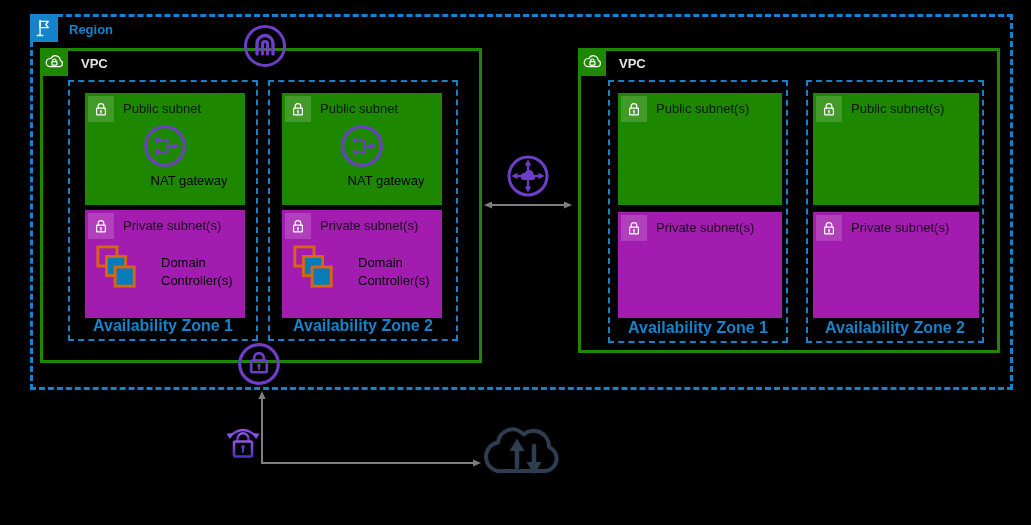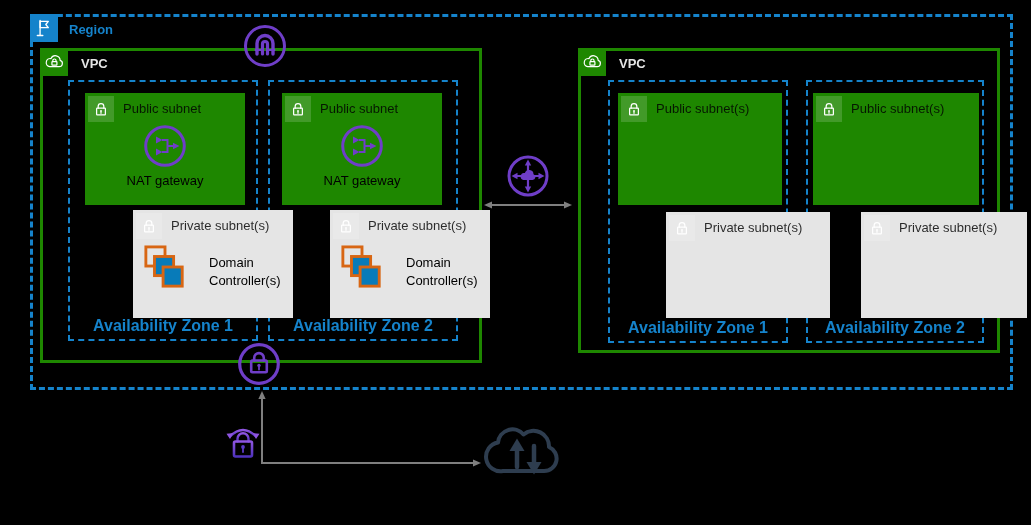--- a/index.html
+++ b/index.html
@@ -24,29 +24,29 @@
   .az{position:absolute;border:2px dashed #1583CB;box-sizing:border-box;}
   .az-l1{left:68px;top:80px;width:190px;height:261px;}
   .az-l2{left:268px;top:80px;width:190px;height:261px;}
   .az-r1{left:608px;top:80px;width:180px;height:263px;}
   .az-r2{left:806px;top:80px;width:178px;height:263px;}
   .az-label{position:absolute;bottom:4px;left:0;width:100%;text-align:center;
             color:#1583CB;font-size:16px;font-weight:700;}
 
   .subnet{position:absolute;box-sizing:border-box;}
   .subnet.public{background:#1E8700;}
-  .subnet.private{background:#e5e5e5;margin-left:48px;}
+  .subnet.private{background:#a21caf;}
   .badge{position:absolute;left:3px;top:3px;width:26px;height:26px;
          background:rgba(255,255,255,0.16);display:flex;
          align-items:center;justify-content:center;}
   .subnet-label{position:absolute;left:38px;top:8px;font-size:13px;
                 color:rgba(0,0,0,0.82);white-space:nowrap;}
   .nat-icon{position:absolute;left:50%;top:30px;transform:translateX(-50%);}
   .nat-label{position:absolute;left:0;top:80px;width:100%;text-align:center;
-             color:#000;font-size:13px;}
+             color:#000;font-size:13px;padding-left:24px;}
   .dc-icon{position:absolute;left:10px;top:34px;}
   .dc-label{position:absolute;left:76px;top:44px;width:92px;color:#000;
             font-size:13px;line-height:1.35;}
 
   .float-icon{position:absolute;z-index:3;line-height:0;}
   .connectors{position:absolute;left:0;top:0;z-index:2;pointer-events:none;}
   svg{display:block;}
 </style>
 </head>
 <body>

